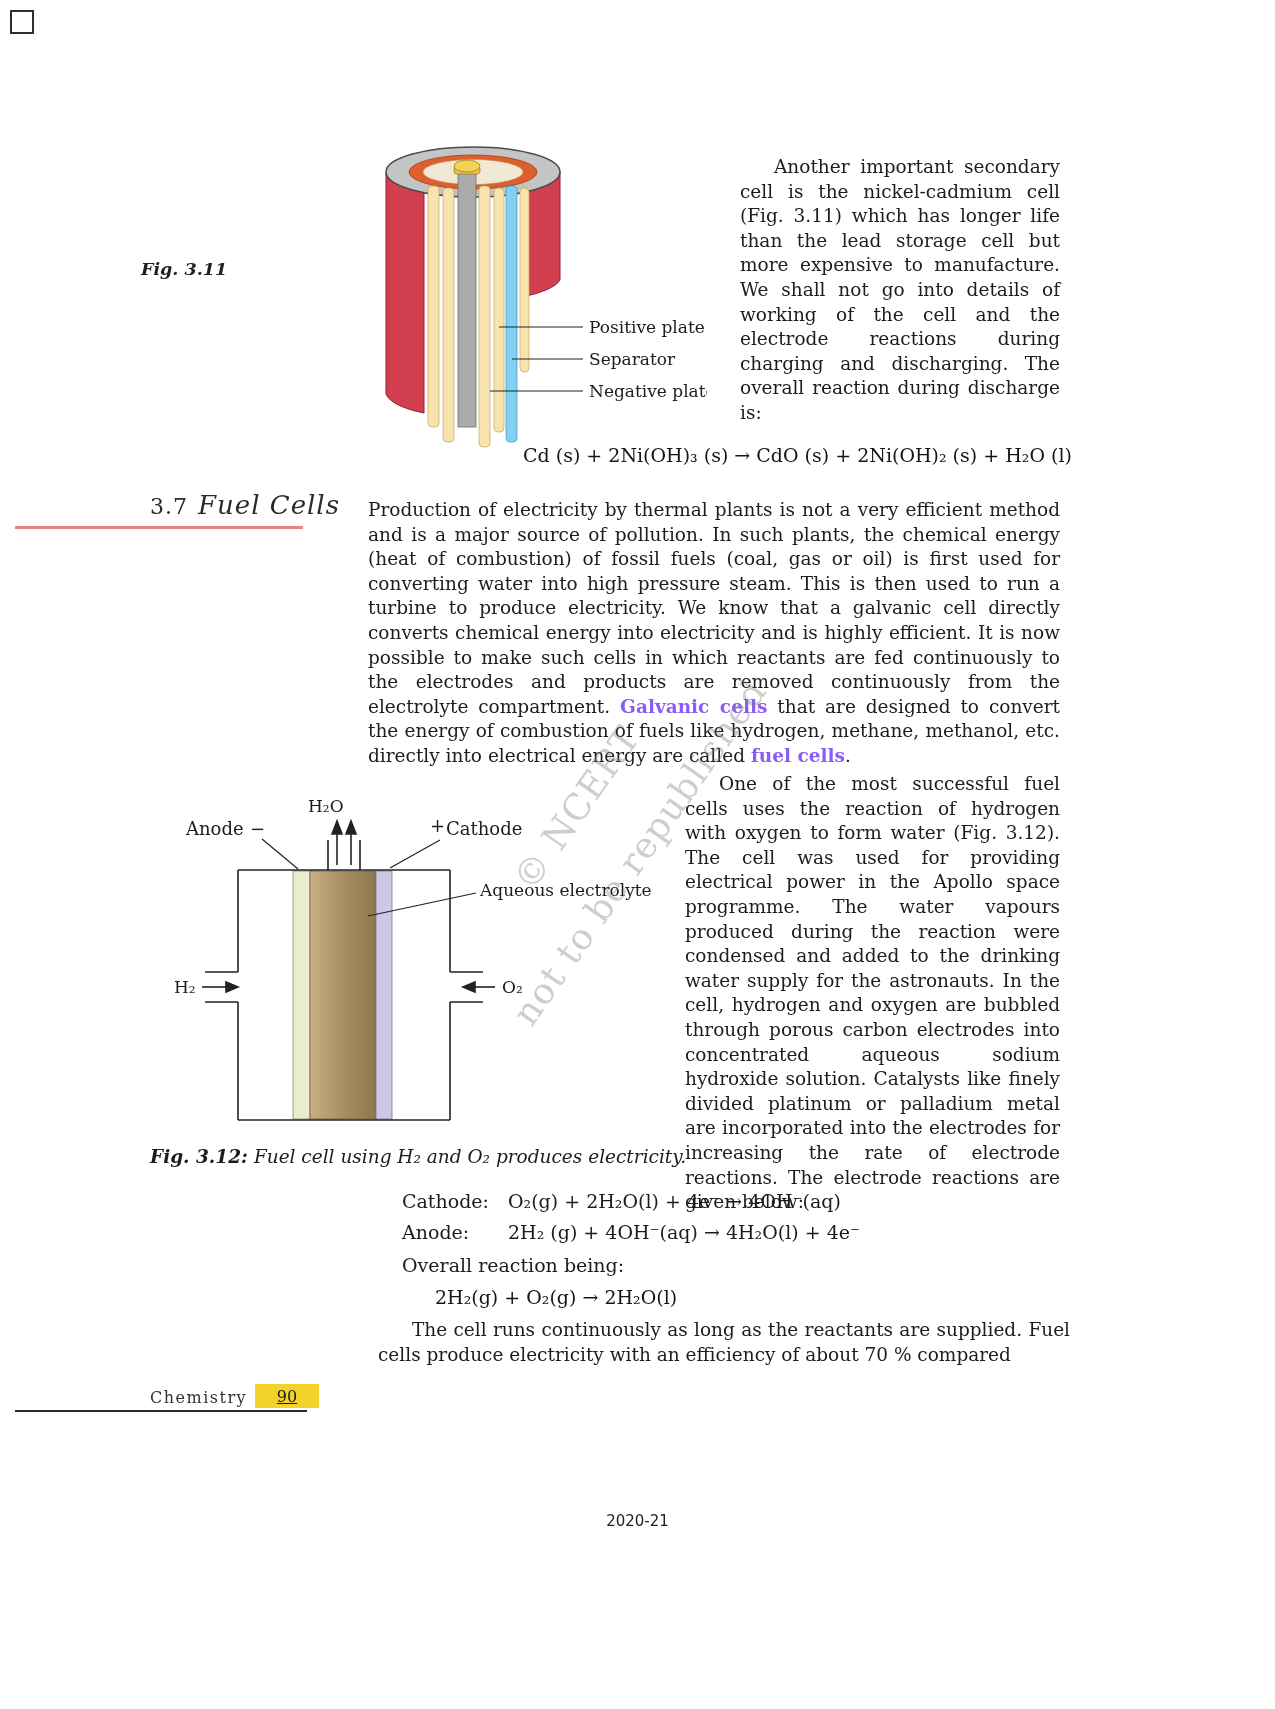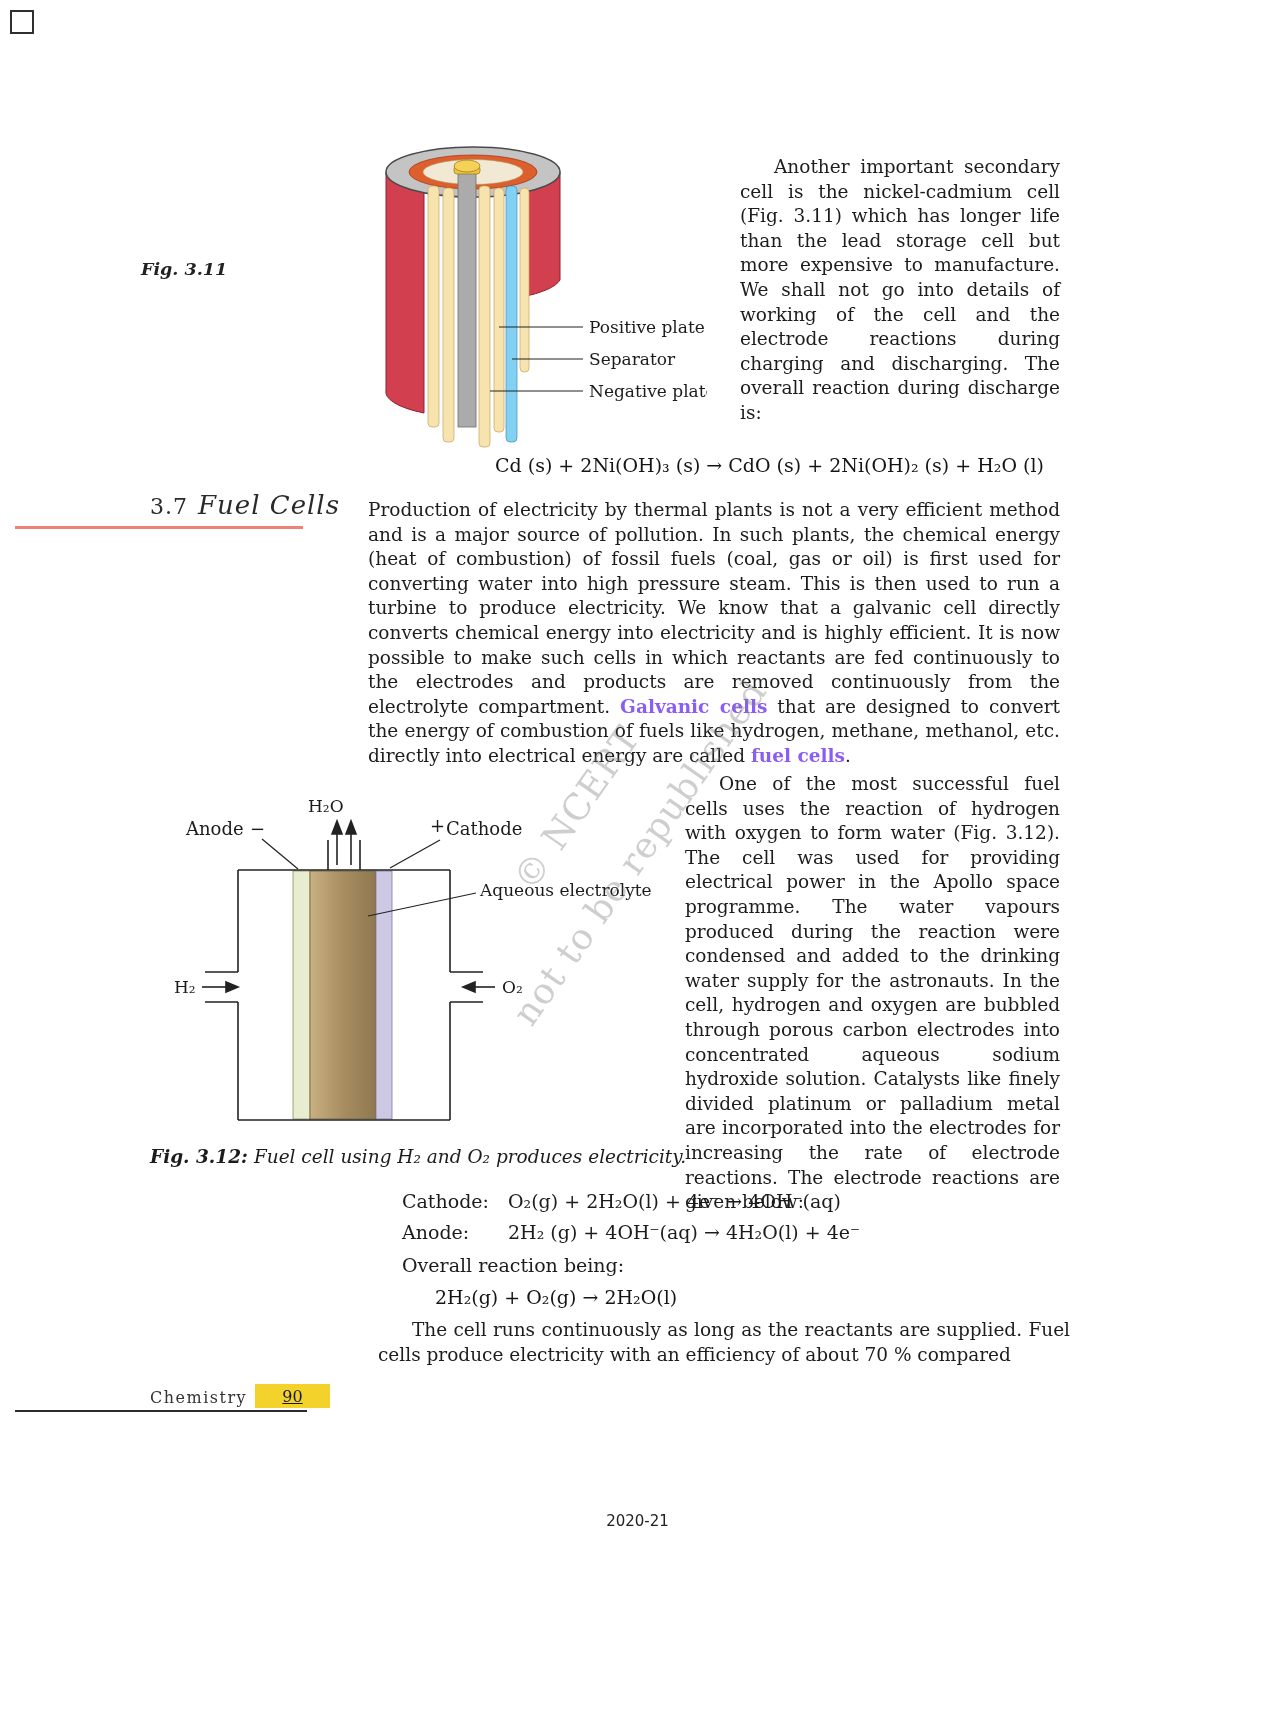--- a/index.html
+++ b/index.html
@@ -21,21 +21,21 @@
   strong { font-weight:700; color:#8b5cf6; }
   .fig-caption { font-size:18.5px; }
   .fig-caption .lbl { font-weight:700; font-style:italic; }
   .fig-caption .txt { font-style:italic; margin-left:6px; }
   .reaction-row { display:flex; }
   .reaction-label { width:106px; font-size:19px; line-height:31px; }
   .reaction-eq { font-size:19px; line-height:31px; white-space:nowrap; }
   .overall-label { font-size:19px; }
   .footer-subject { font-size:16px; letter-spacing:1.5px; color:#333; }
   .page-num-box {
-    width:75px; height:24px; background:var(--page-number-bg,#f4d22c);
+    width:64px; height:24px; background:var(--page-number-bg,#f4d22c);
     display:flex; align-items:center; justify-content:center;
     font-size:16px; color:#1a1a1a;text-decoration:underline;
   }
   .footer-rule { height:2px; background:#2b2b2b; }
   .year-mark { width:100%; text-align:center; font-size:15px; font-family:"DejaVu Sans","Liberation Sans",sans-serif; color:#222; }
   .corner-mark { width:24px; height:24px; border:2px solid #2f2f2f; background:#fff; }
   .watermark {
     left:368px; top:660px; width:480px; height:340px;
     display:flex; flex-direction:column; align-items:center; justify-content:center; gap:36px;
     transform:rotate(-55deg); pointer-events:none;
@@ -80,21 +80,21 @@
   <text x="217" y="223" font-size="17">Separator</text>
   <text x="217" y="255" font-size="17">Negative plate</text>
 </svg>
 
 <div class="abs caption-block" style="left:141px; top:258px; width:200px;">
   <div class="caption-title">Fig. 3.11</div>
 </div>
 
 <p class="abs body-text indent" style="left:740px; top:155px; width:320px;">Another important secondary cell is the nickel-cadmium cell (Fig. 3.11) which has longer life than the lead storage cell but more expensive to manufacture. We shall not go into details of working of the cell and the electrode reactions during charging and discharging. The overall reaction during discharge is:</p>
 
-<div class="abs equation" style="left:495px; top:444px;margin-top:10px;">Cd (s) + 2Ni(OH)₃ (s) → CdO (s) + 2Ni(OH)₂ (s) + H₂O (l)</div>
+<div class="abs equation" style="left:523px; top:444px;">Cd (s) + 2Ni(OH)₃ (s) → CdO (s) + 2Ni(OH)₂ (s) + H₂O (l)</div>
 
 <div class="abs section-heading" style="left:150px; top:490px;">
   <span class="section-number">3.7</span><span class="section-title">Fuel Cells</span>
 </div>
 <div class="abs heading-rule" style="left:15px; top:526px; width:288px;"></div>
 
 <p class="abs body-text" style="left:368px; top:498px; width:692px;"><span>Production of electricity by thermal plants is not a very efficient method and is a major source of pollution. In such plants, the chemical energy (heat of combustion) of fossil fuels (coal, gas or oil) is first used for converting water into high pressure steam. This is then used to run a turbine to produce electricity. We know that a galvanic cell directly converts chemical energy into electricity and is highly efficient. It is now possible to make such cells in which reactants are fed continuously to the electrodes and products are removed continuously from the electrolyte compartment. </span><strong>Galvanic cells</strong><span> that are designed to convert the energy of combustion of fuels like hydrogen, methane, methanol, etc. directly into electrical energy are called </span><strong>fuel cells</strong><span>.</span></p>
 
 <svg class="abs" style="left:150px; top:788px;" width="540" height="355" viewBox="0 0 540 355">
   <defs>

